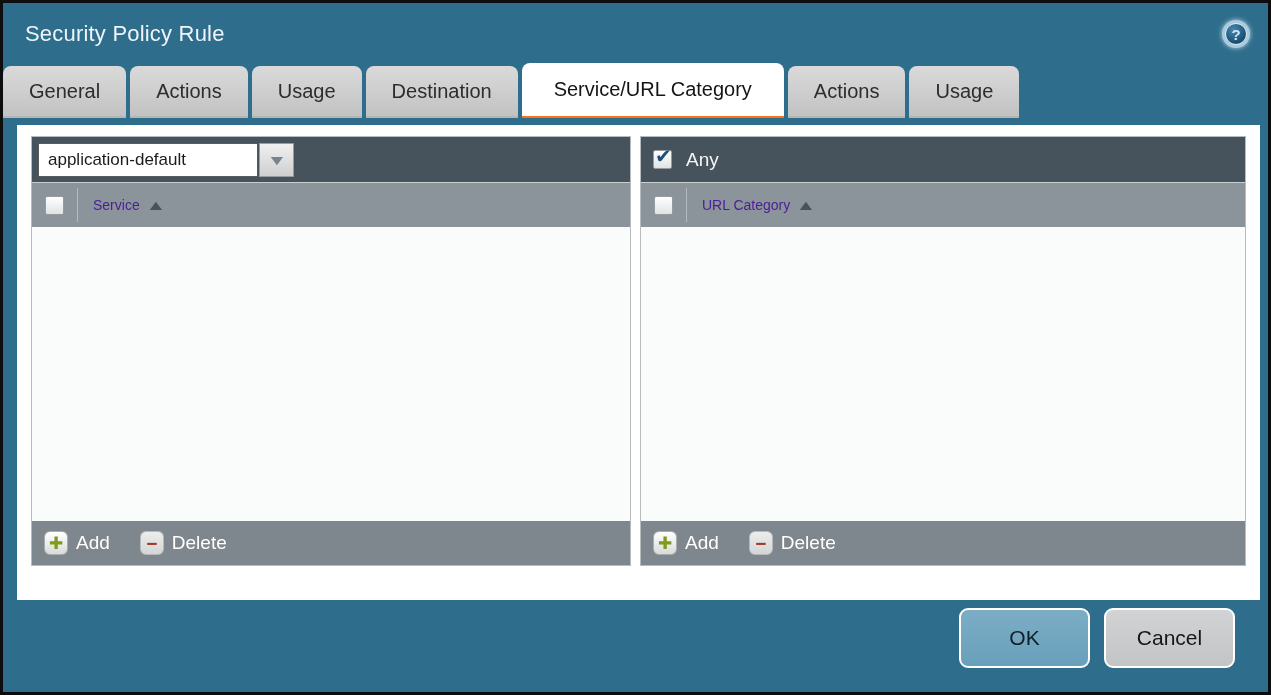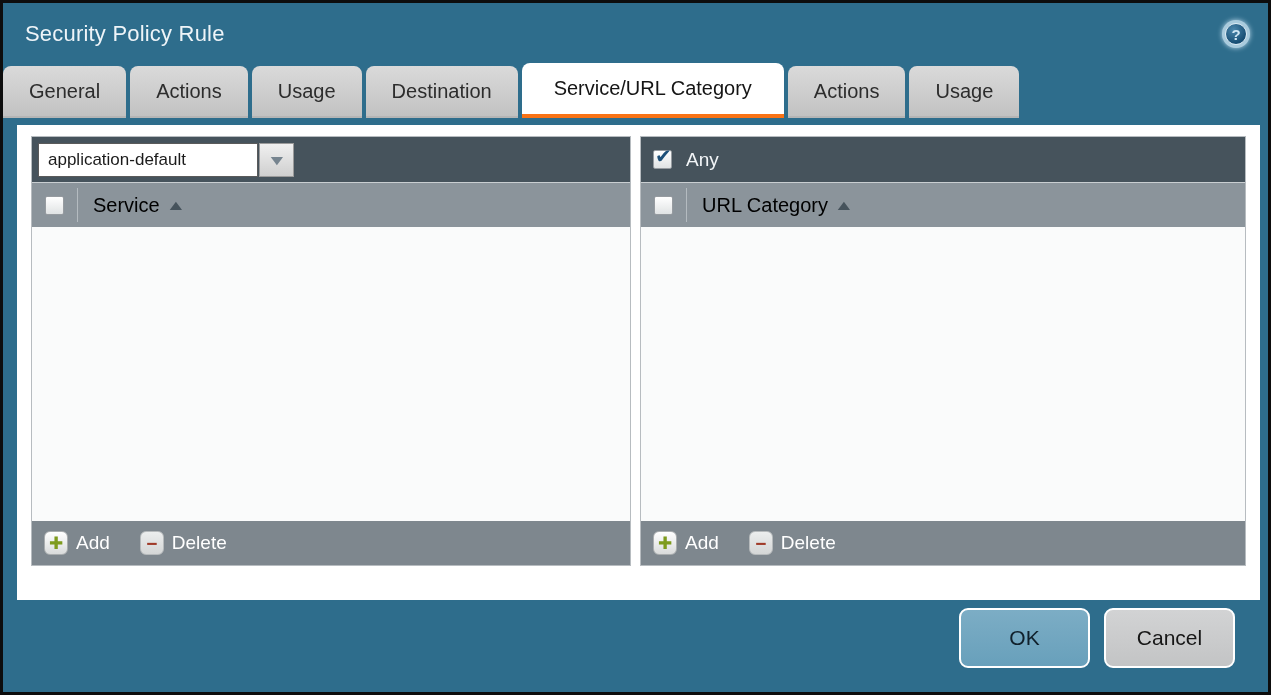--- a/index.html
+++ b/index.html
@@ -50,21 +50,21 @@
     display: flex; align-items: center; justify-content: center;
     font-size: 20px; color: #2d2d2d;
     padding: 0 26px;
     cursor: pointer;
     border-bottom: 2px solid #b5b5b5;
   }
   .tab.active {
     height: 55px;
     background: #ffffff;
     color: #151515;
-    border-bottom: 4px solid #f97316;
+    border-bottom: 2px solid #f97316;
     padding: 0 32px;
   }
   
   .content {
     position: absolute; left: 14px; top: 122px;
     width: 1243px; height: 475px;
     background: #ffffff;
   }
   .panel {
     position: absolute; top: 11px;
@@ -116,21 +116,21 @@
     background: var(--column-header, #8b949b);
     border-top: 1px solid #c9ced1;
     display: flex; align-items: center;
   }
   .cb-cell {
     width: 45px; flex: 0 0 45px;
     display: flex; align-items: center; justify-content: center;
   }
   .col-divider { width: 1px; height: 34px; background: #b4bbc0; }
   .col-label {
-    color: #000000; font-size: 20px; padding-left: 15px; cursor: pointer;
+    color: #4c1d95; font-size: 14px; padding-left: 15px; cursor: pointer;
   }
   .sort-icon { color: #46535c; font-size: 14px; margin-left: 9px; transform: scaleX(1.5); display:inline-block; }
   
   .panel-body { flex: 1 1 auto; background: #fafbfb; }
   .panel-footer {
     height: 44px; flex: 0 0 44px;
     background: var(--panel-footer, #7e878e);
     display: flex; align-items: center; gap: 30px;
     padding: 0 12px;
   }

